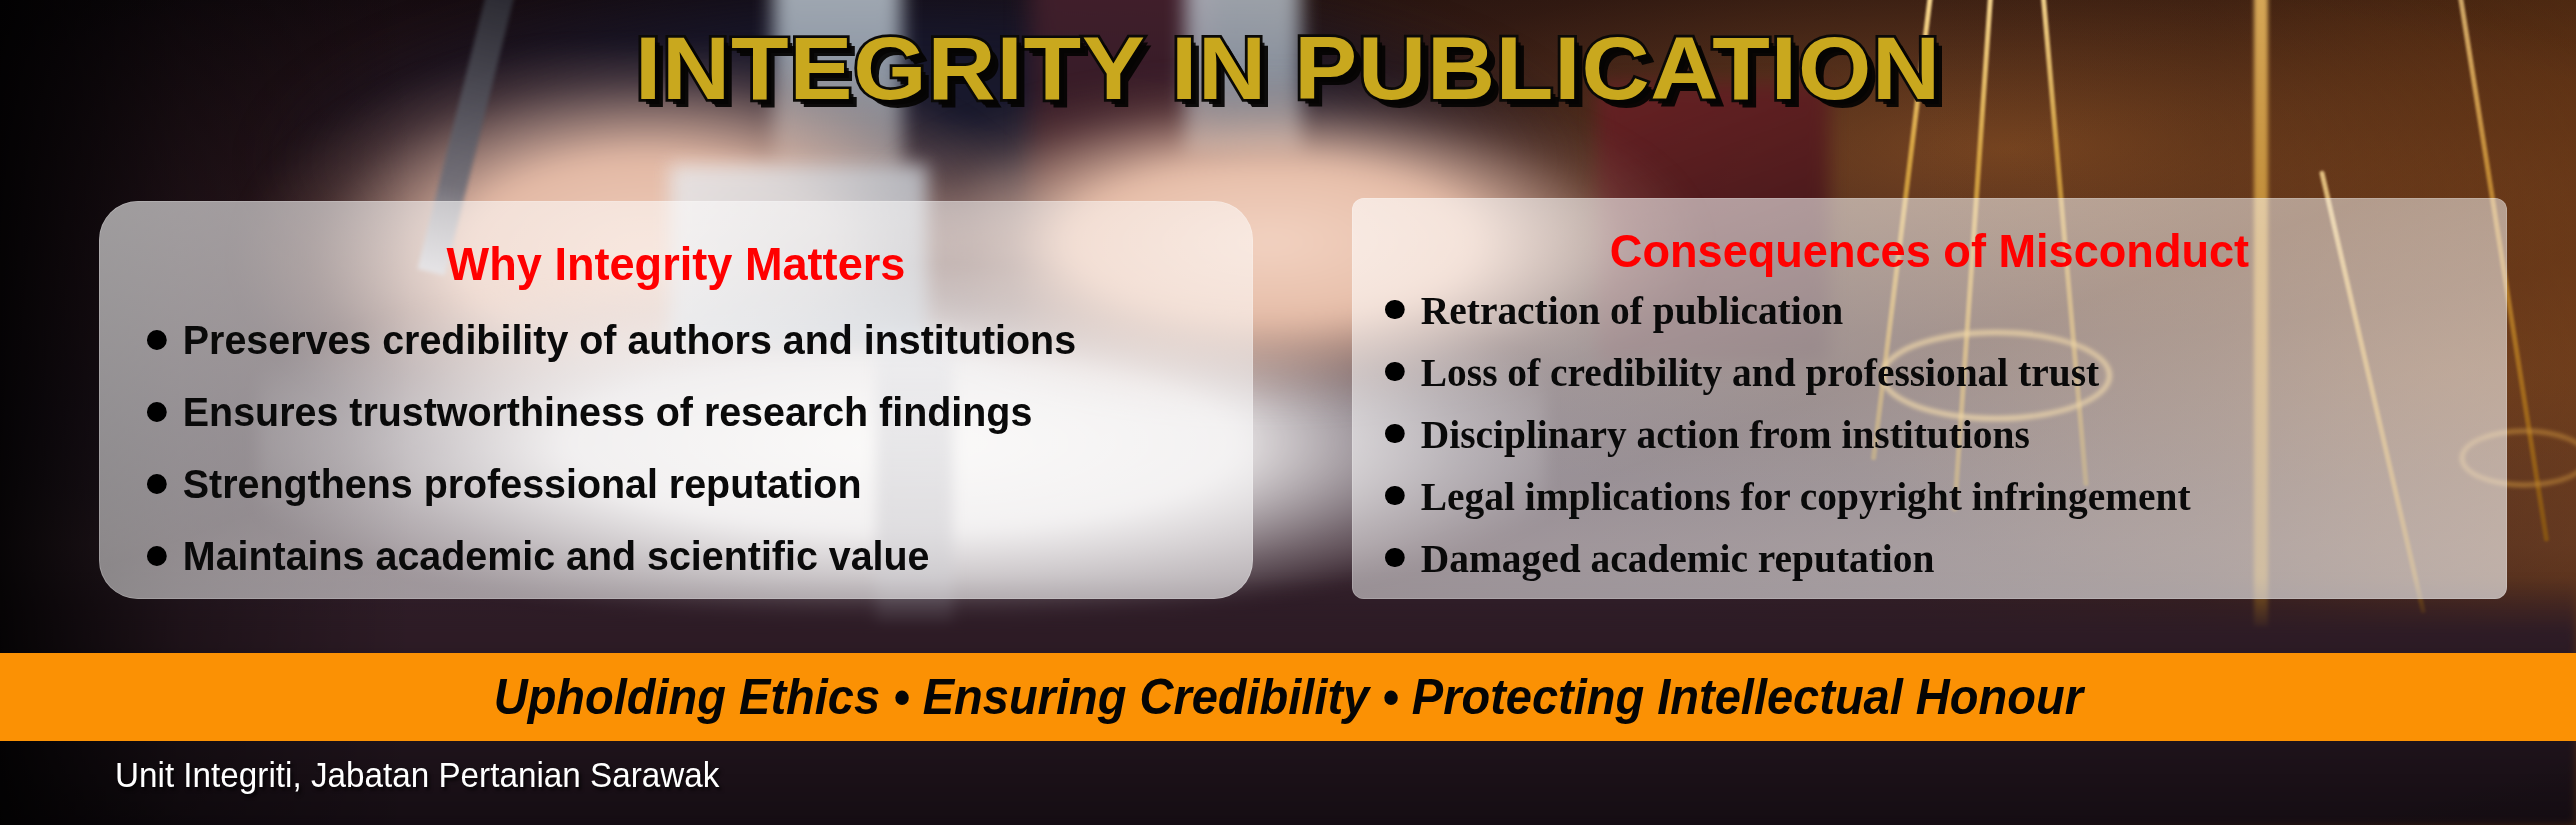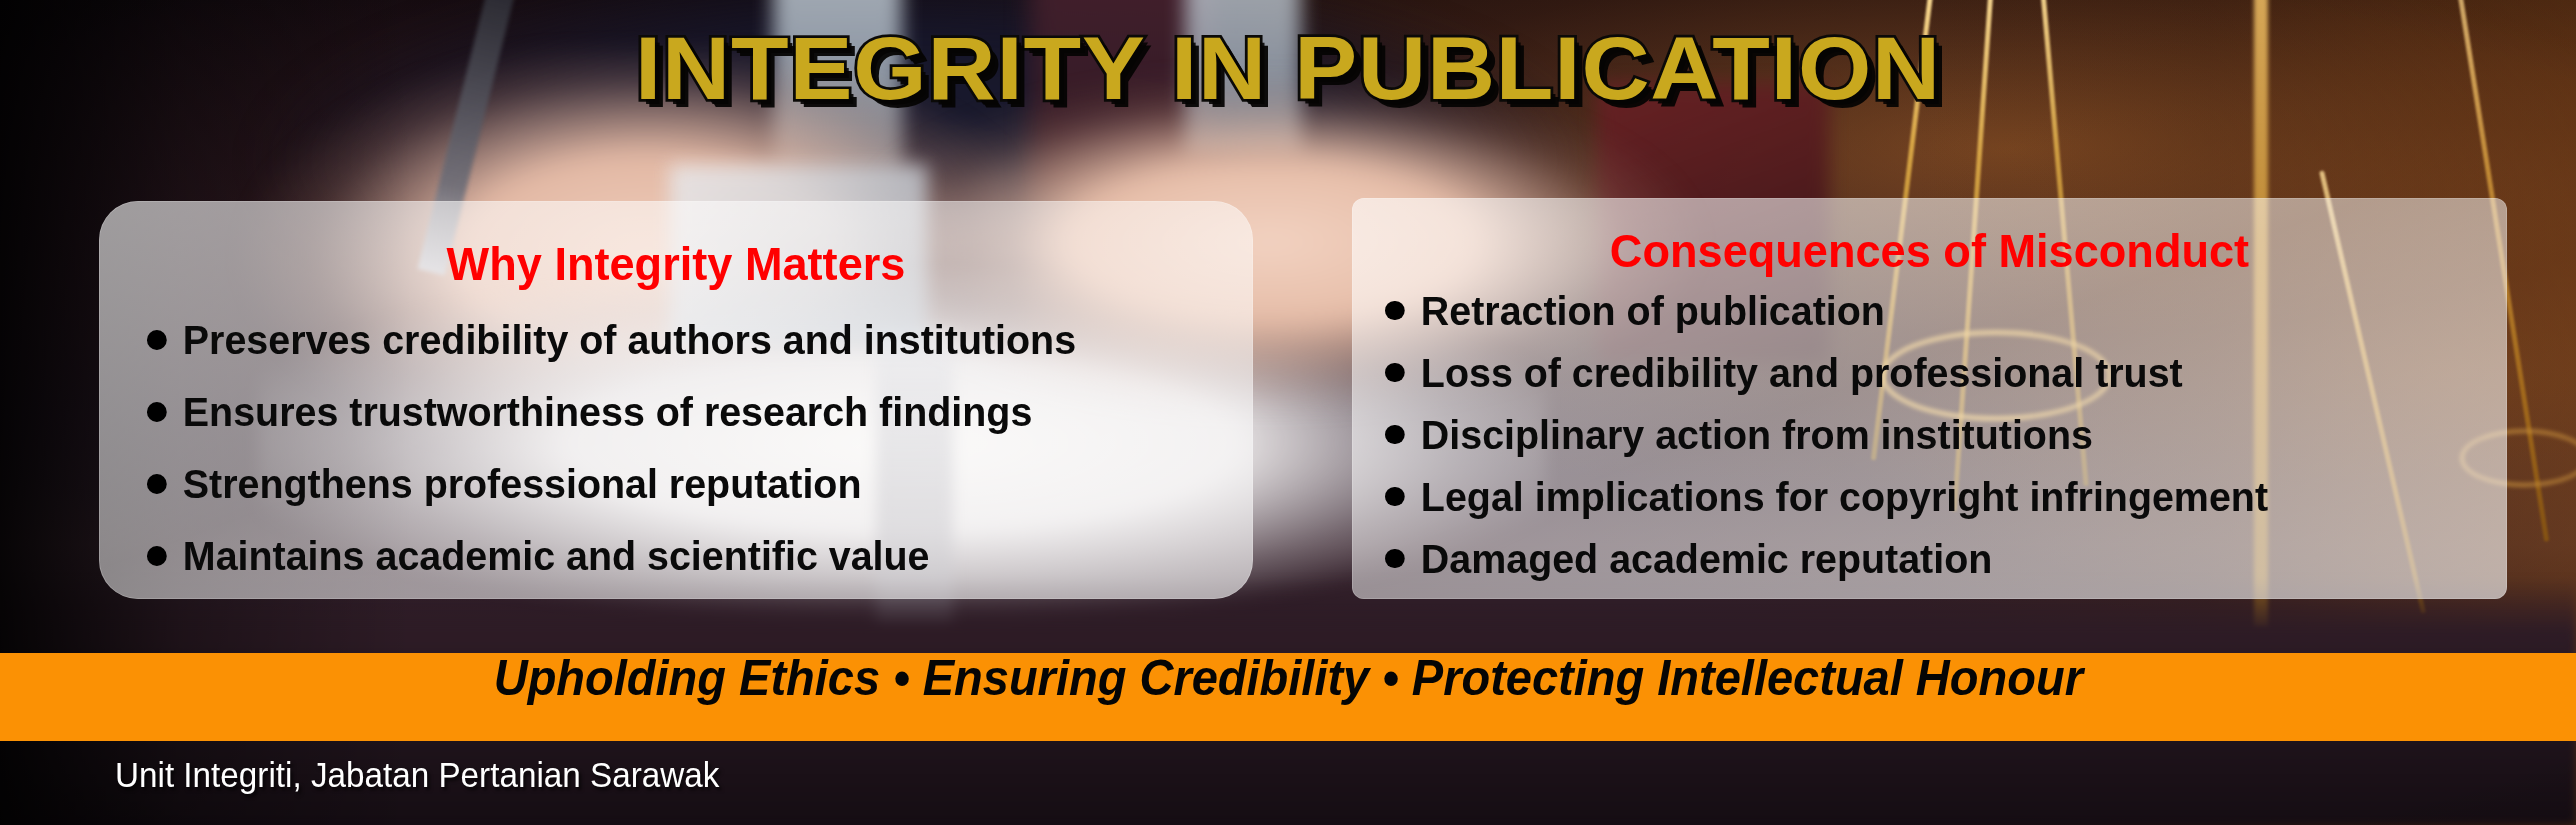--- a/index.html
+++ b/index.html
@@ -203,29 +203,30 @@
     width:19.7px; height:19.7px;
     border-radius:50%;
     background:#000;
     flex:0 0 auto;
     margin-right:16.7px;
     position:relative;
     top:-4.5px;
   }
   .card-left ul.bullets{ margin-top:33px; padding-left:48px; }
   .card-left ul.bullets li{ margin-bottom:32px; }
-  .card-right ul.bullets{ margin-top:16.7px; padding-left:33px; }
+  .card-right ul.bullets{ margin-top:16.7px; padding-left:33px;font-family:Liberation Serif, serif; }
   .card-right ul.bullets li{ margin-bottom:22px; }
 
   
   .banner{
     position:absolute;
     left:0; right:0; top:653px; height:88px;
     background:#fb9104;
     display:flex;
+    align-items:center;
     justify-content:center;
   }
   .banner-text{
     font-weight:bold;
     font-style:italic;
     font-size:50px;
     line-height:1;
     color:#050505;
     letter-spacing:0px;
     transform:scaleX(0.94);

